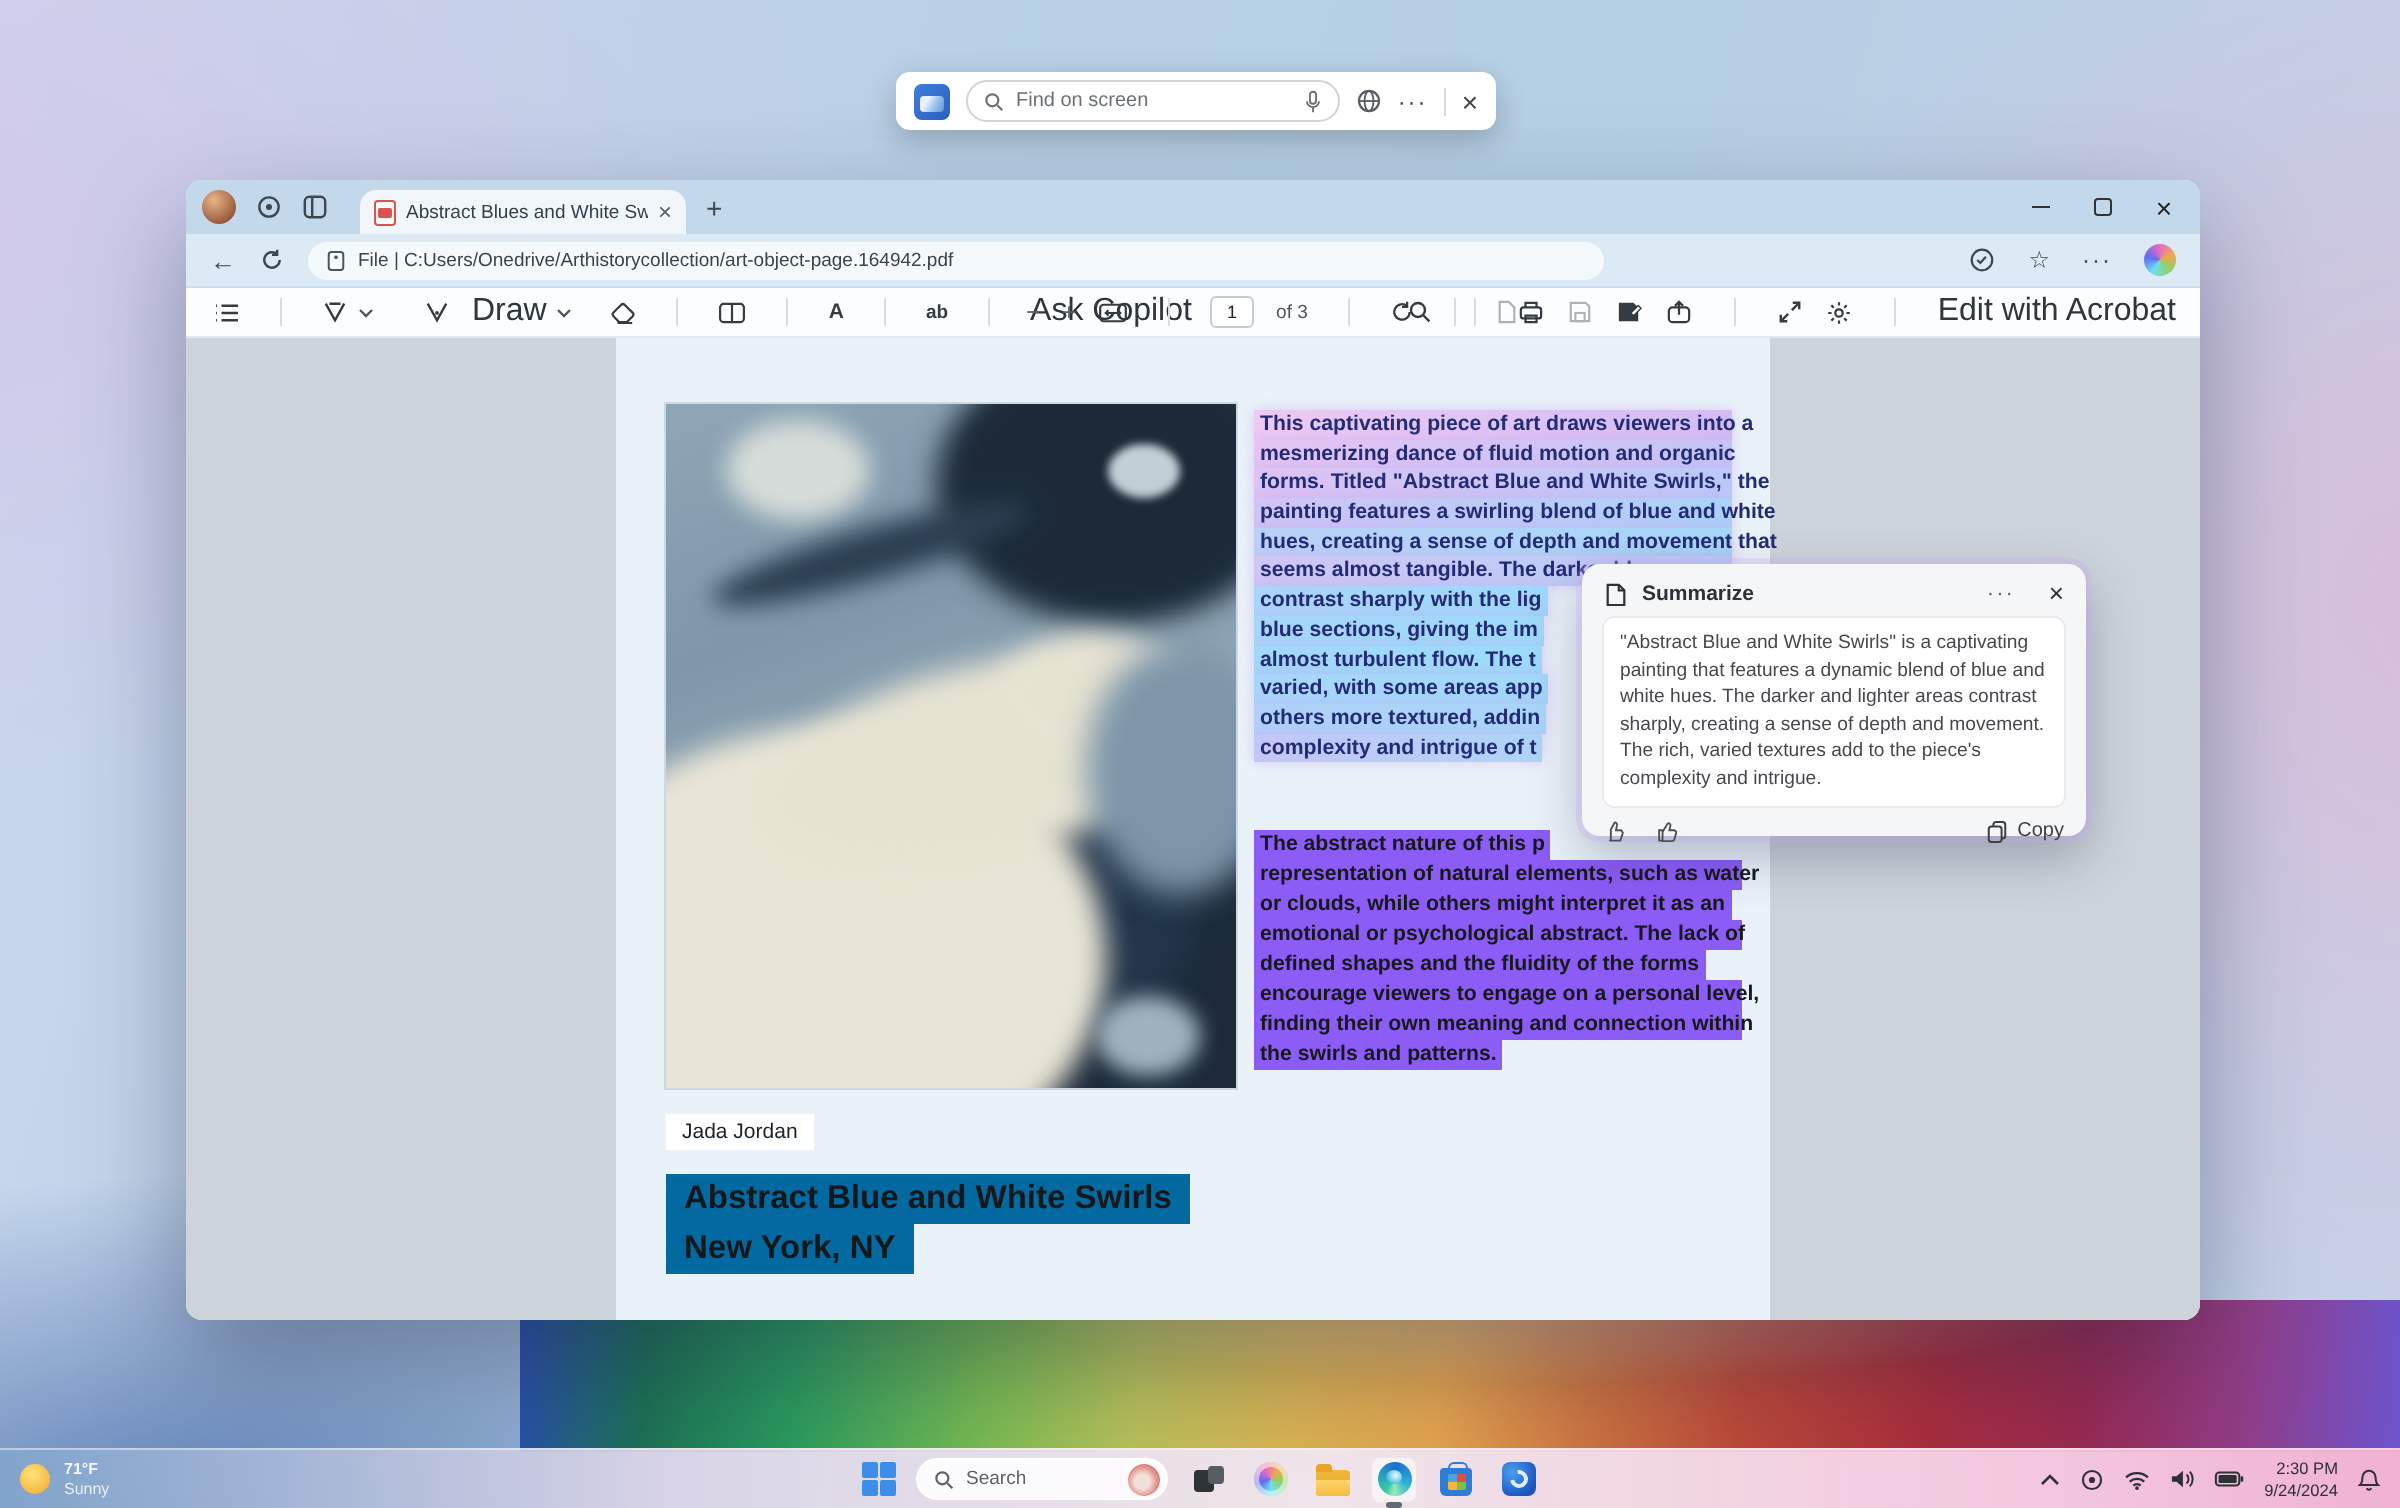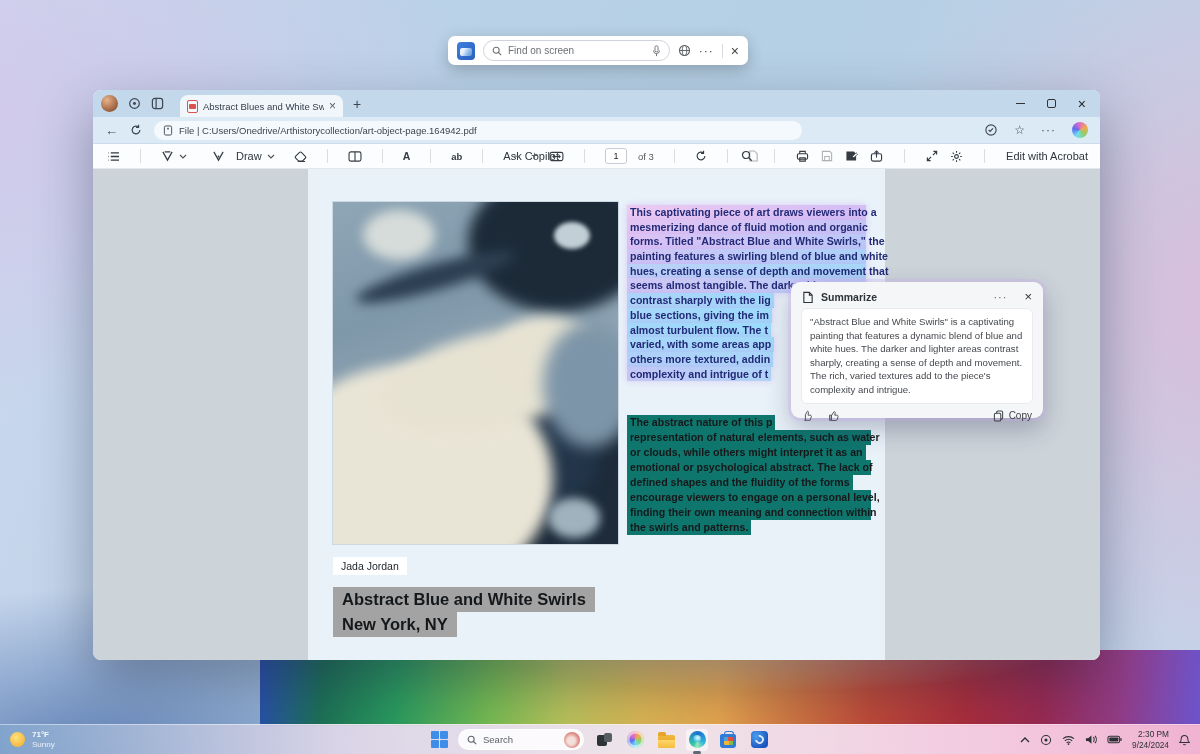--- a/index.html
+++ b/index.html
@@ -74,21 +74,21 @@
   .urlrow .right{margin-left:auto; display:flex; align-items:center; gap:16px;}
   .copilot-disc{width:16px;height:16px;border-radius:50%;
     background:conic-gradient(from 210deg,#6ee0f0,#5f6cf0,#e06ac8,#f0a84e,#8ed06a,#6ee0f0);}
   .star{font-size:12px;color:#3e4750;}
   .dots{font-size:12px;color:#3e4750;letter-spacing:1px;}
 
   .toolbar{height:25px; background:#fbfdfe; border-bottom:1px solid #e3e8ec;
     display:flex; align-items:center; padding:0 14px; font-size:10px; color:#343b42; position:relative;}
   .tb-group{display:flex; align-items:center; gap:11px;}
   .tb-sep{width:1px; height:14px; background:#d8dde2; margin:0 9px;}
-  .tb-label{font-size:11px; color:#2f363d; white-space:nowrap;}
+  .tb-label{font-size:16px; color:#2f363d; white-space:nowrap;}
   .tb-chev{margin-left:-6px;}
   .pagebox{width:22px; height:16px; border:1px solid #c6ccd2; border-radius:3px; background:#fff;
     font-size:9px; color:#222; display:flex; align-items:center; justify-content:center;}
   .tb-mid{position:absolute; left:420px; display:flex; align-items:center; gap:11px;}
   .tb-right{position:absolute; right:12px; display:flex; align-items:center; gap:12px;}
   .dim{opacity:.38;}
   .glyphA{font-size:10.5px; font-weight:700;}
   .glyphab{font-size:9.5px; font-weight:700;}
 
   
@@ -127,27 +127,27 @@
   .hl-line-8{background:linear-gradient(90deg,#a6d6f9,#9edafa);}
   .hl-line-9{background:linear-gradient(90deg,#a4d7f9,#9cdbfa);}
   .hl-line-10{background:linear-gradient(90deg,#a8d5f9,#a2d9fa);}
   .hl-line-11{background:linear-gradient(90deg,#b0d0f8,#a8d6f9);}
   .hl-line-12{background:linear-gradient(90deg,#c4c6f5,#aed4f8);}
 
   .body-col{position:absolute; left:319px; top:246px; width:245px;}
   .body-line{
     width:fit-content; max-width:244px; height:15px; line-height:15px;
     font-size:10.6px; font-weight:600; color:#16181a; padding:0 3px;
-    background:#0f766e; white-space:nowrap;
+    background:#8b5cf6; white-space:nowrap;
   }
 
   .artist-strip{position:absolute; left:25px; top:388px; background:#fff; padding:3px 8px;
     font-size:10.5px; font-weight:400; color:#1d2227;}
   .title-strip{position:absolute; left:25px; top:418px; font-size:16.5px; font-weight:700; color:#15181b;}
-  .title-strip .t-line{background:#a3a3a3; padding:3px 9px; width:fit-content; line-height:19px;}
+  .title-strip .t-line{background:#0369a1; padding:3px 9px; width:fit-content; line-height:19px;}
 
   
   .popup{
     position:absolute; left:665px; top:192px; width:252px; height:136px;
     background:#f5f6f8; border-radius:9px; z-index:30;
     box-shadow:0 0 0 3px rgba(205,170,245,.28), 0 10px 26px rgba(40,40,80,.3);
     display:flex; flex-direction:column;margin-left:33px;
   }
   .pp-head{display:flex; align-items:center; gap:7px; padding:8px 11px 5px;}
   .pp-title{font-size:10.5px; font-weight:700; color:#2c3238; flex:1;}

